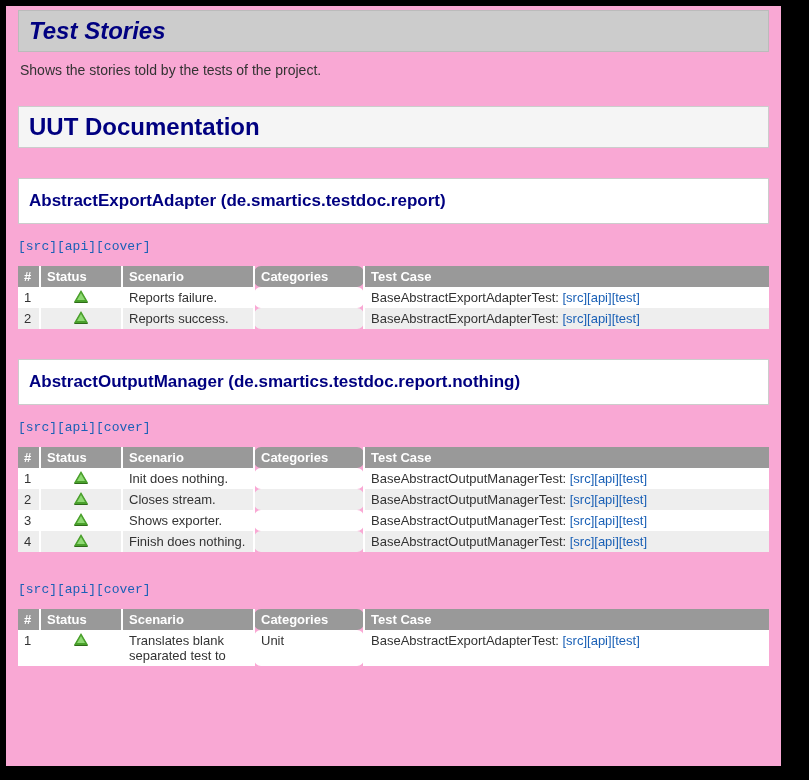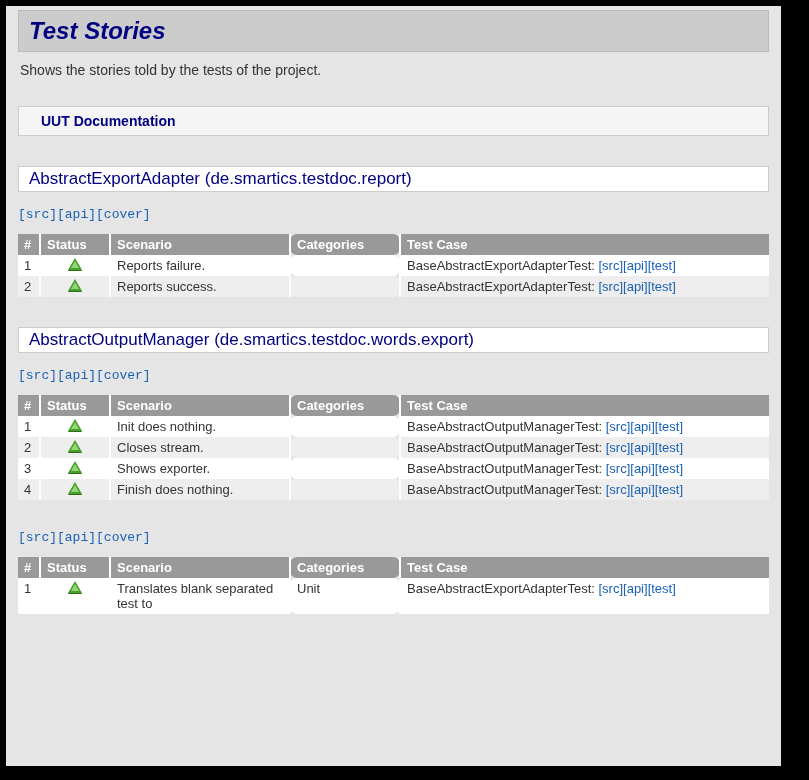--- a/index.html
+++ b/index.html
@@ -5,21 +5,21 @@
   * { box-sizing: border-box; }
   body {
     margin: 0;
     padding: 0;
     background: #000;
     font-family: Verdana, Arial, sans-serif;
     font-size: 13px;
     color: #333;
   }
   .page {
-    background: #e5e5e5;
+    background: #f9a8d4;
     width: 775px;
     margin: 6px;
     padding: 4px 12px 12px 12px;
     min-height: 760px;
     position: relative;
     box-shadow: 6px 6px 12px rgba(0,0,0,0.7);
   }
   .shadow-wrap {
     position: relative;
     width: 795px;
@@ -37,32 +37,32 @@
     border: 1px solid #bbb;
   }
   .intro {
     font-size: 14px;
     margin: 10px 2px 28px 2px;
   }
   .section-h2 {
     background: #f5f5f5;
     border: 1px solid #ccc;
     color: #000080;
-    font-size: 14px;
-    font-weight: bold;
-    padding: 6px 22px;
+    font-size: 24px;
+    font-weight: bold;
+    padding: 6px 10px;
     margin: 8px 0 30px 0;
   }
   .uut-title {
     background: #fff;
     border: 1px solid #ccc;
     color: #000080;
     font-size: 17px;
-    font-weight: normal;
-    padding: 2px 10px;
+    font-weight: bold;
+    padding: 12px 10px;
     margin: 0 0 14px 0;
   }
   .link-row {
     margin: 15px 0 12px 0;
     font-size: 13px;
     font-family: Liberation Mono, monospace;
   }
   .link-row a, table a {
     color: #1a60b6;
     text-decoration: none;
@@ -85,22 +85,22 @@
   table.scenarios thead th:last-child { border-right: none; }
   table.scenarios tbody tr:nth-child(odd) td { background: #fff; }
   table.scenarios tbody tr:nth-child(even) td { background: #eee; }
   table.scenarios td {
     padding: 3px 6px;
     border-right: 2px solid #fff;
     vertical-align: top;
   }
   table.scenarios td:last-child { border-right: none; }
   .col-num { width: 22px; }
-  .col-status { width: 70px; text-align: center; }
-  .col-scenario { width: 180px; margin-left: 8px; }
+  .col-status { width: 82px; text-align: center; }
+  .col-scenario { width: 132px; margin-left: 8px; }
   .col-cat { width: 110px; border-radius: 7px; }
   .status-icon {
     display: inline-block;
     width: 0; height: 0;
     border-left: 7px solid transparent;
     border-right: 7px solid transparent;
     border-bottom: 12px solid #4aa02c;
     position: relative;
     filter: drop-shadow(0 1px 0 #2d6b18);
   }
@@ -152,21 +152,21 @@
                 <td class="col-num">2</td>
                 <td class="col-status"><span class="status-icon"></span></td>
                 <td class="col-scenario">Reports success.</td>
                 <td class="col-cat"></td>
                 <td><span>BaseAbstractExportAdapterTest: </span> <a href="#">[src]</a><a href="#">[api]</a><a href="#">[test]</a></td>
               </tr>
             </tbody>
           </table>
         </div>
         <div>
-          <div class="uut-title">AbstractOutputManager (de.smartics.testdoc.words.export)</div>
+          <div class="uut-title">AbstractOutputManager (de.smartics.testdoc.report.nothing)</div>
           <div class="link-row"><a href="#">[src]</a><a href="#">[api]</a><a href="#">[cover]</a></div>
           <table class="scenarios">
             <thead>
               <tr>
                 <th class="col-num">#</th>
                 <th class="col-status">Status</th>
                 <th class="col-scenario">Scenario</th>
                 <th class="col-cat">Categories</th>
                 <th>Test Case</th>
               </tr>

